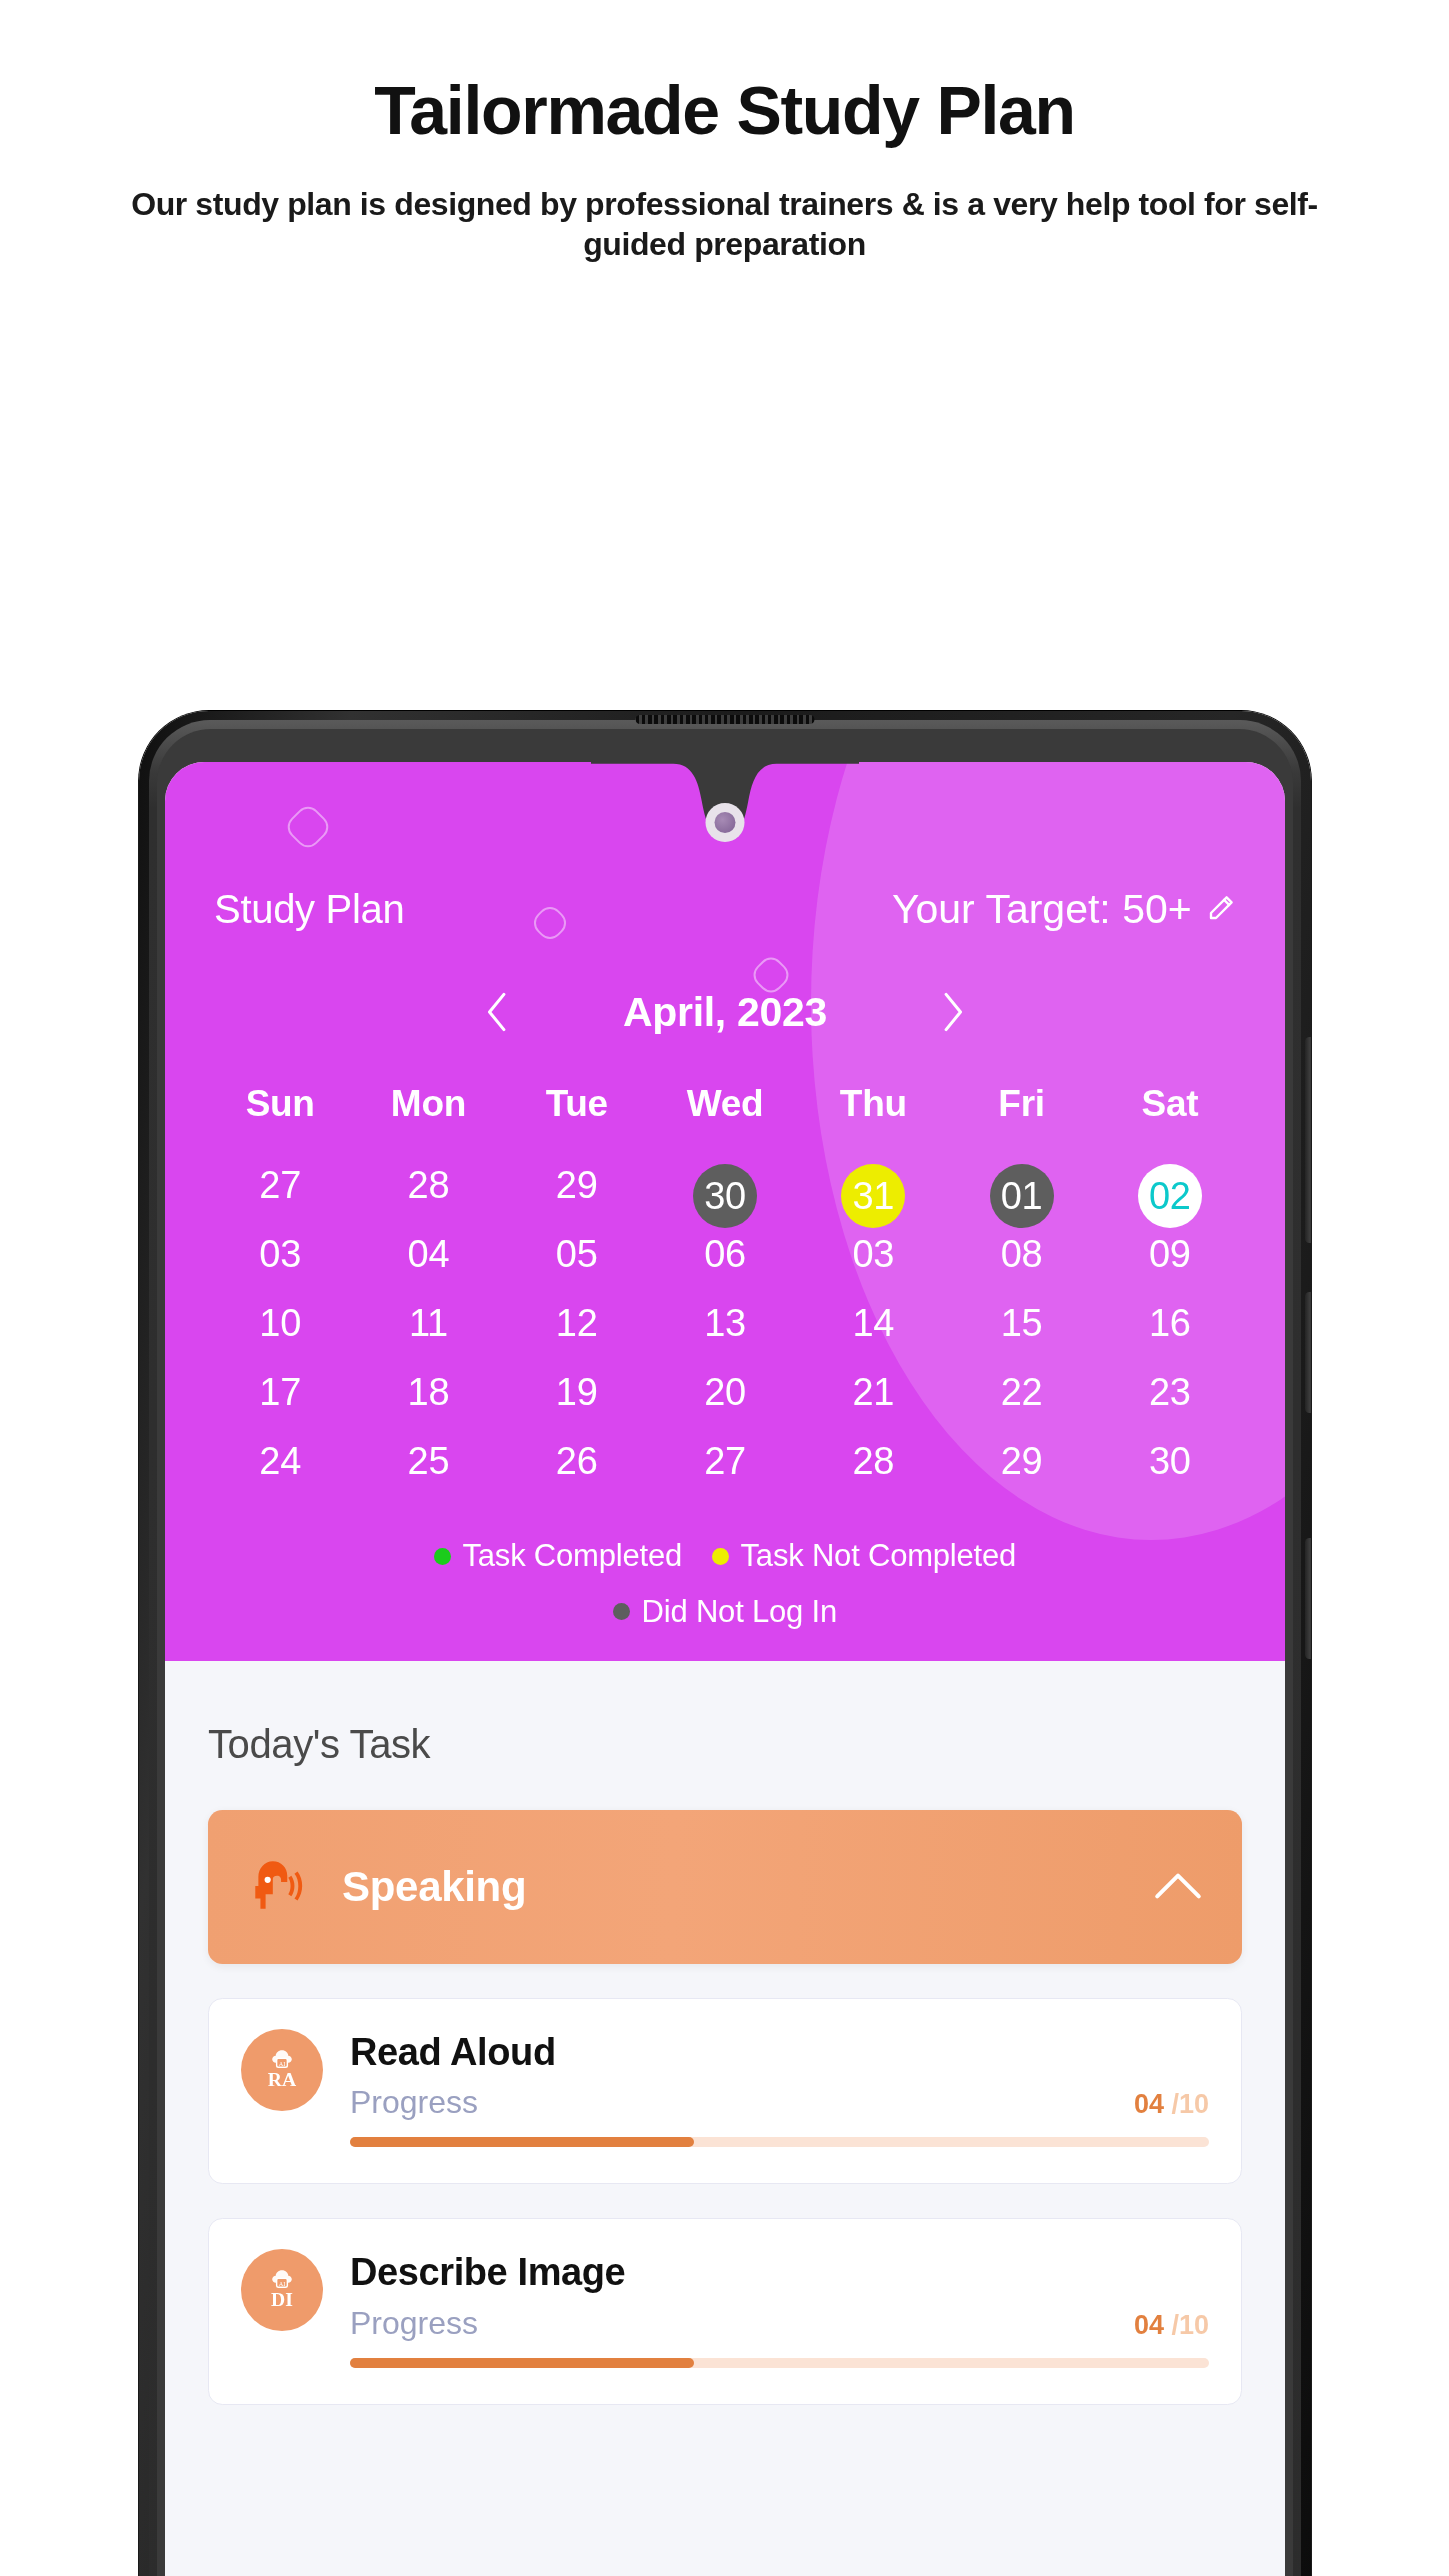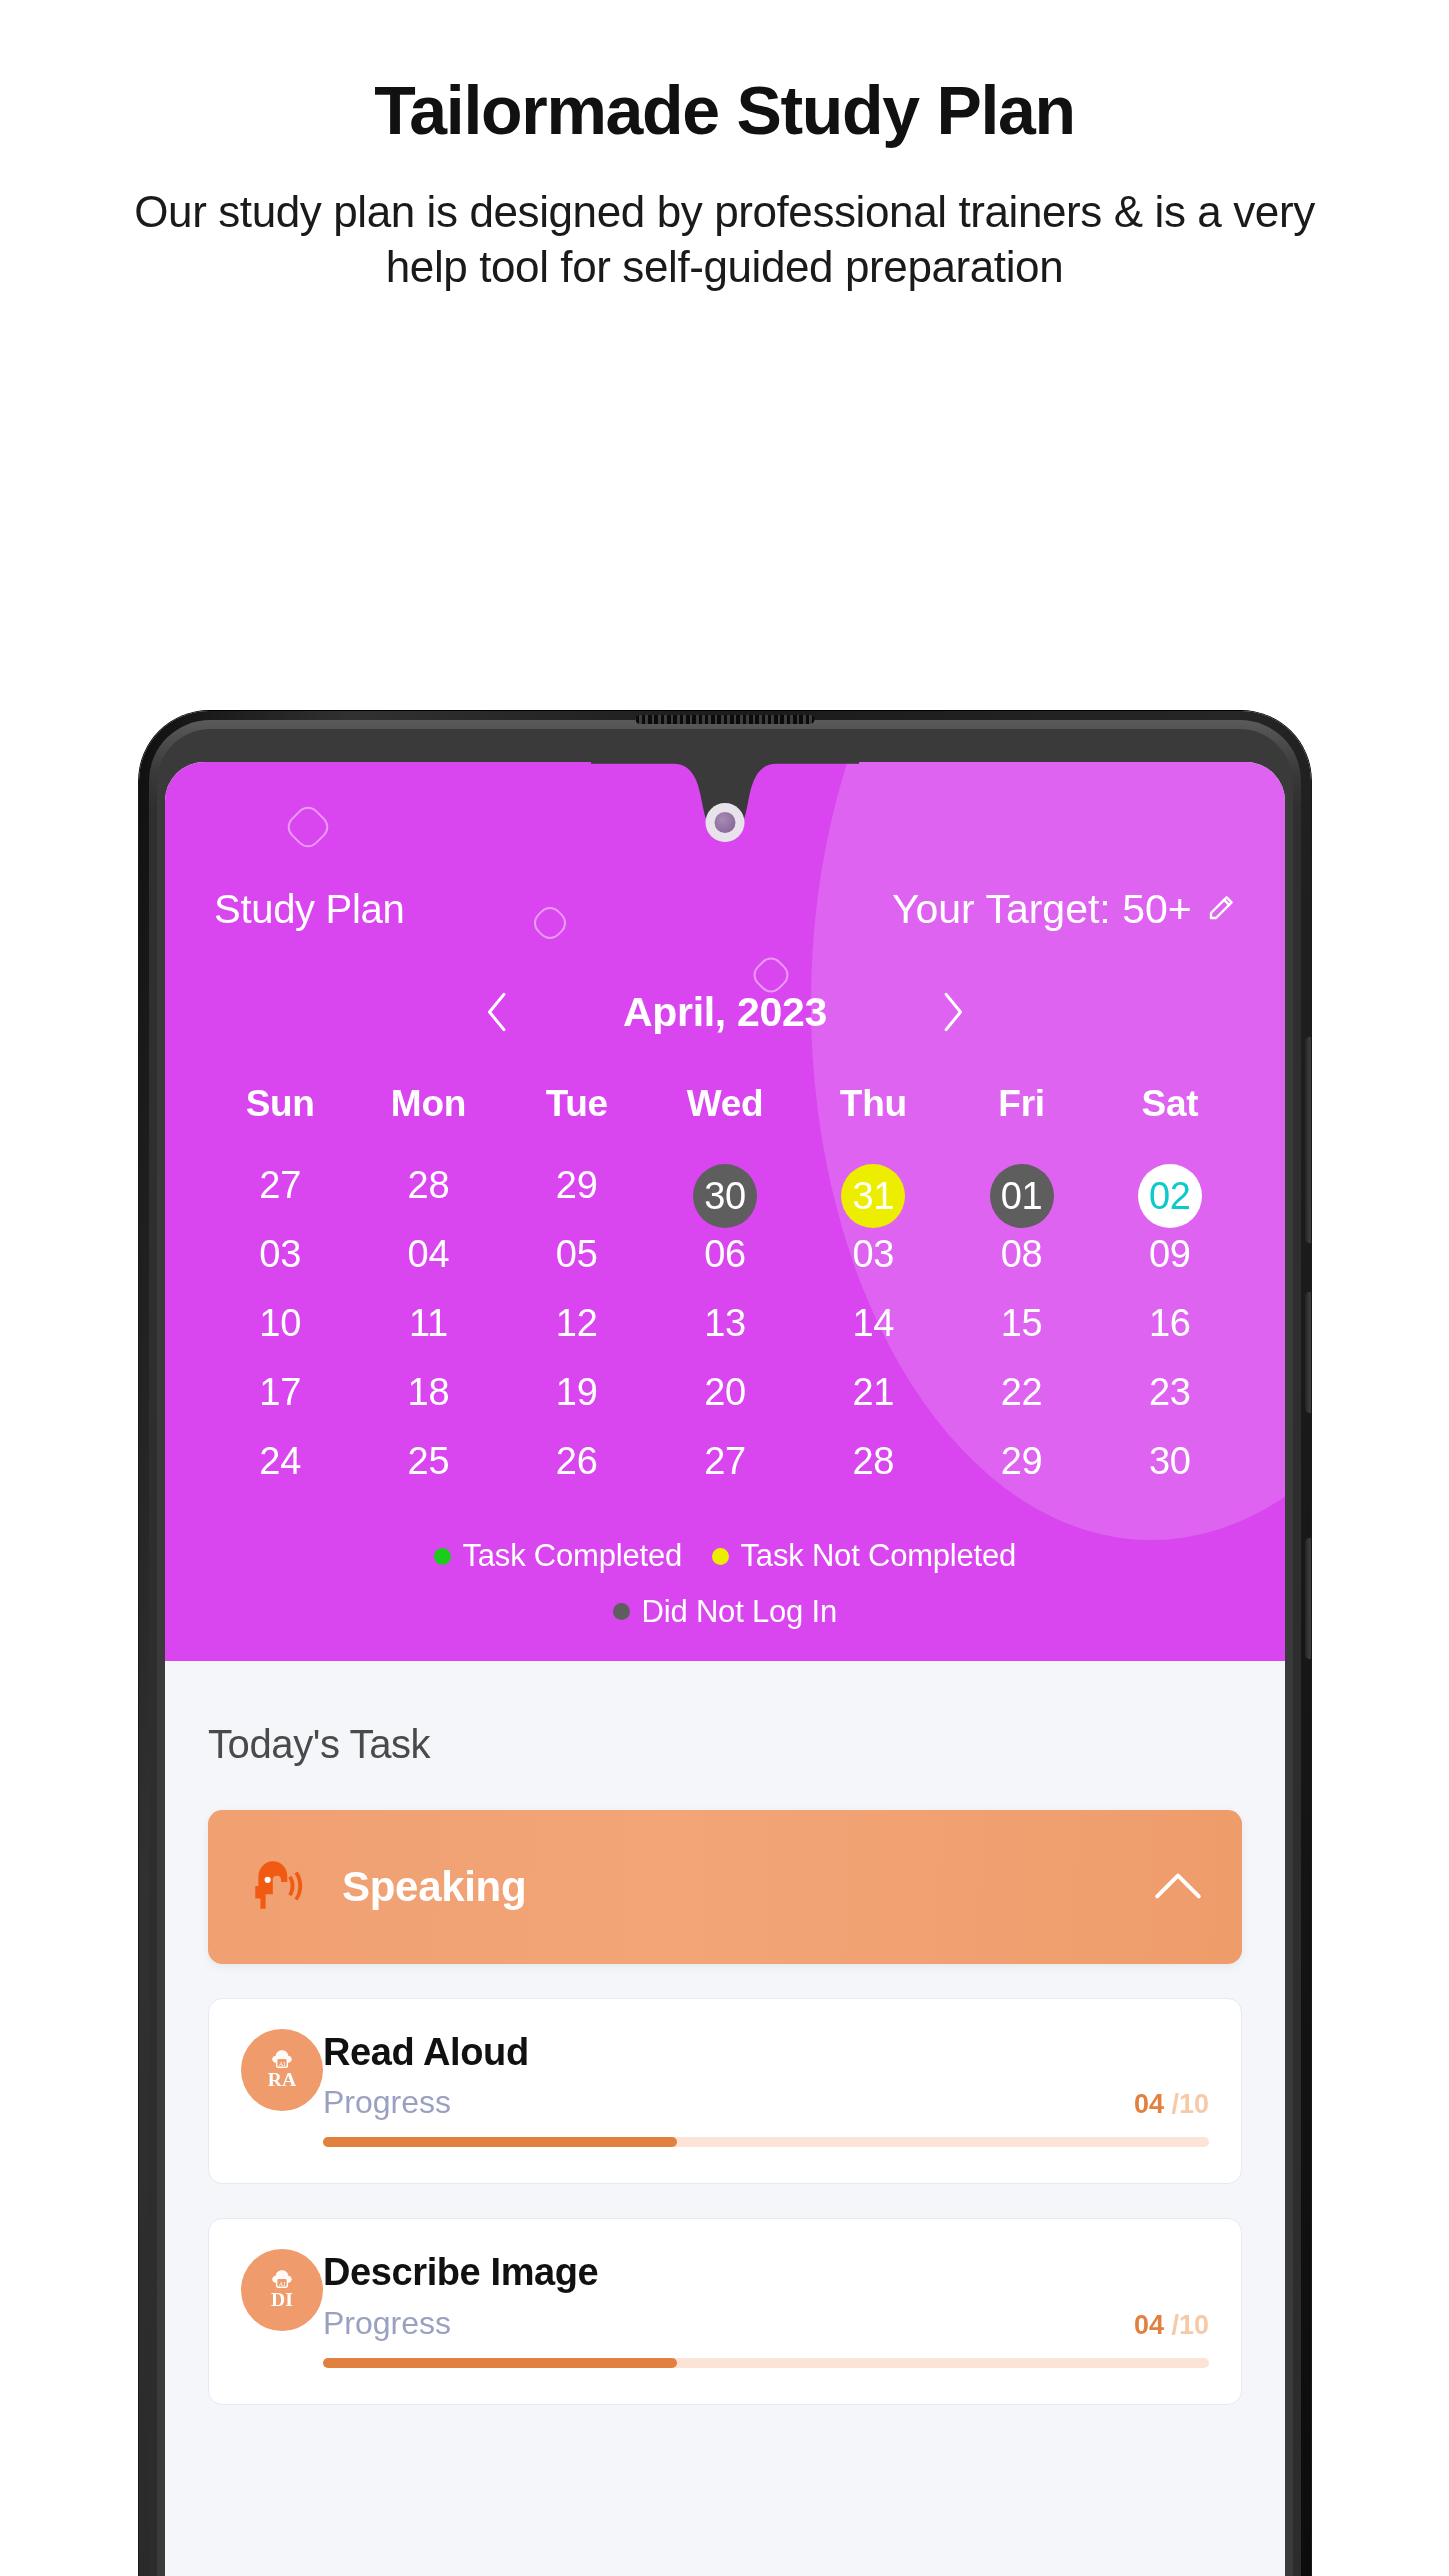--- a/index.html
+++ b/index.html
@@ -11,21 +11,21 @@
   }
 
   
   .hero { width:1449px; padding-top:76px; text-align:center; }
   .hero-title {
     font-size:68px; font-weight:bold; color:#111111;
     letter-spacing:-1.3px; line-height:1.0;
   }
   .hero-sub {
     margin:41px auto 0; width:1190px;
-    font-size:44px; color:#1a1a1a; line-height:1.24; font-weight:400;
+    font-size:32px; color:#1a1a1a; line-height:1.24; font-weight:700;
     letter-spacing:-0.4px;
   }
 
   
   .phone-wrap {
     position:absolute; left:139px; top:711px;
     width:1172px; height:1968px;
   }
   .phone-body {
     position:absolute; left:0; top:0; width:1172px; height:1968px;
@@ -149,21 +149,21 @@
     margin-top:43px; height:154px; border-radius:14.3px;
     background:linear-gradient(92deg,#f0a071 0%,#f3a578 45%,#ee9c6a 100%);
     display:flex; align-items:center; padding:0 38px; gap:30px;
     box-shadow:0 2.7px 9px rgba(0,0,0,0.06);
   }
   .speak-title { color:#fff; font-size:42px; font-weight:bold; flex:1; letter-spacing:-0.3px; }
 
   .task-card {
     margin-top:34px; background:#ffffff; border:1.8px solid #e7e8f3;
     border-radius:14.3px; padding:30px 32px 36px 32px;
-    display:flex; align-items:flex-start;
+    display:flex; gap:27px; align-items:flex-start;
   }
   .avatar {
     width:82px; height:82px; border-radius:50%; flex:0 0 82px;
     background:#ef9b6b; position:relative;
     display:flex; align-items:center; justify-content:center;
   }
   .task-main { flex:1; padding-top:1.8px; }
   .task-name { font-size:38px; color:#111; font-weight:bold; letter-spacing:-0.4px; }
   .task-sub {
     display:flex; align-items:baseline; justify-content:space-between;

